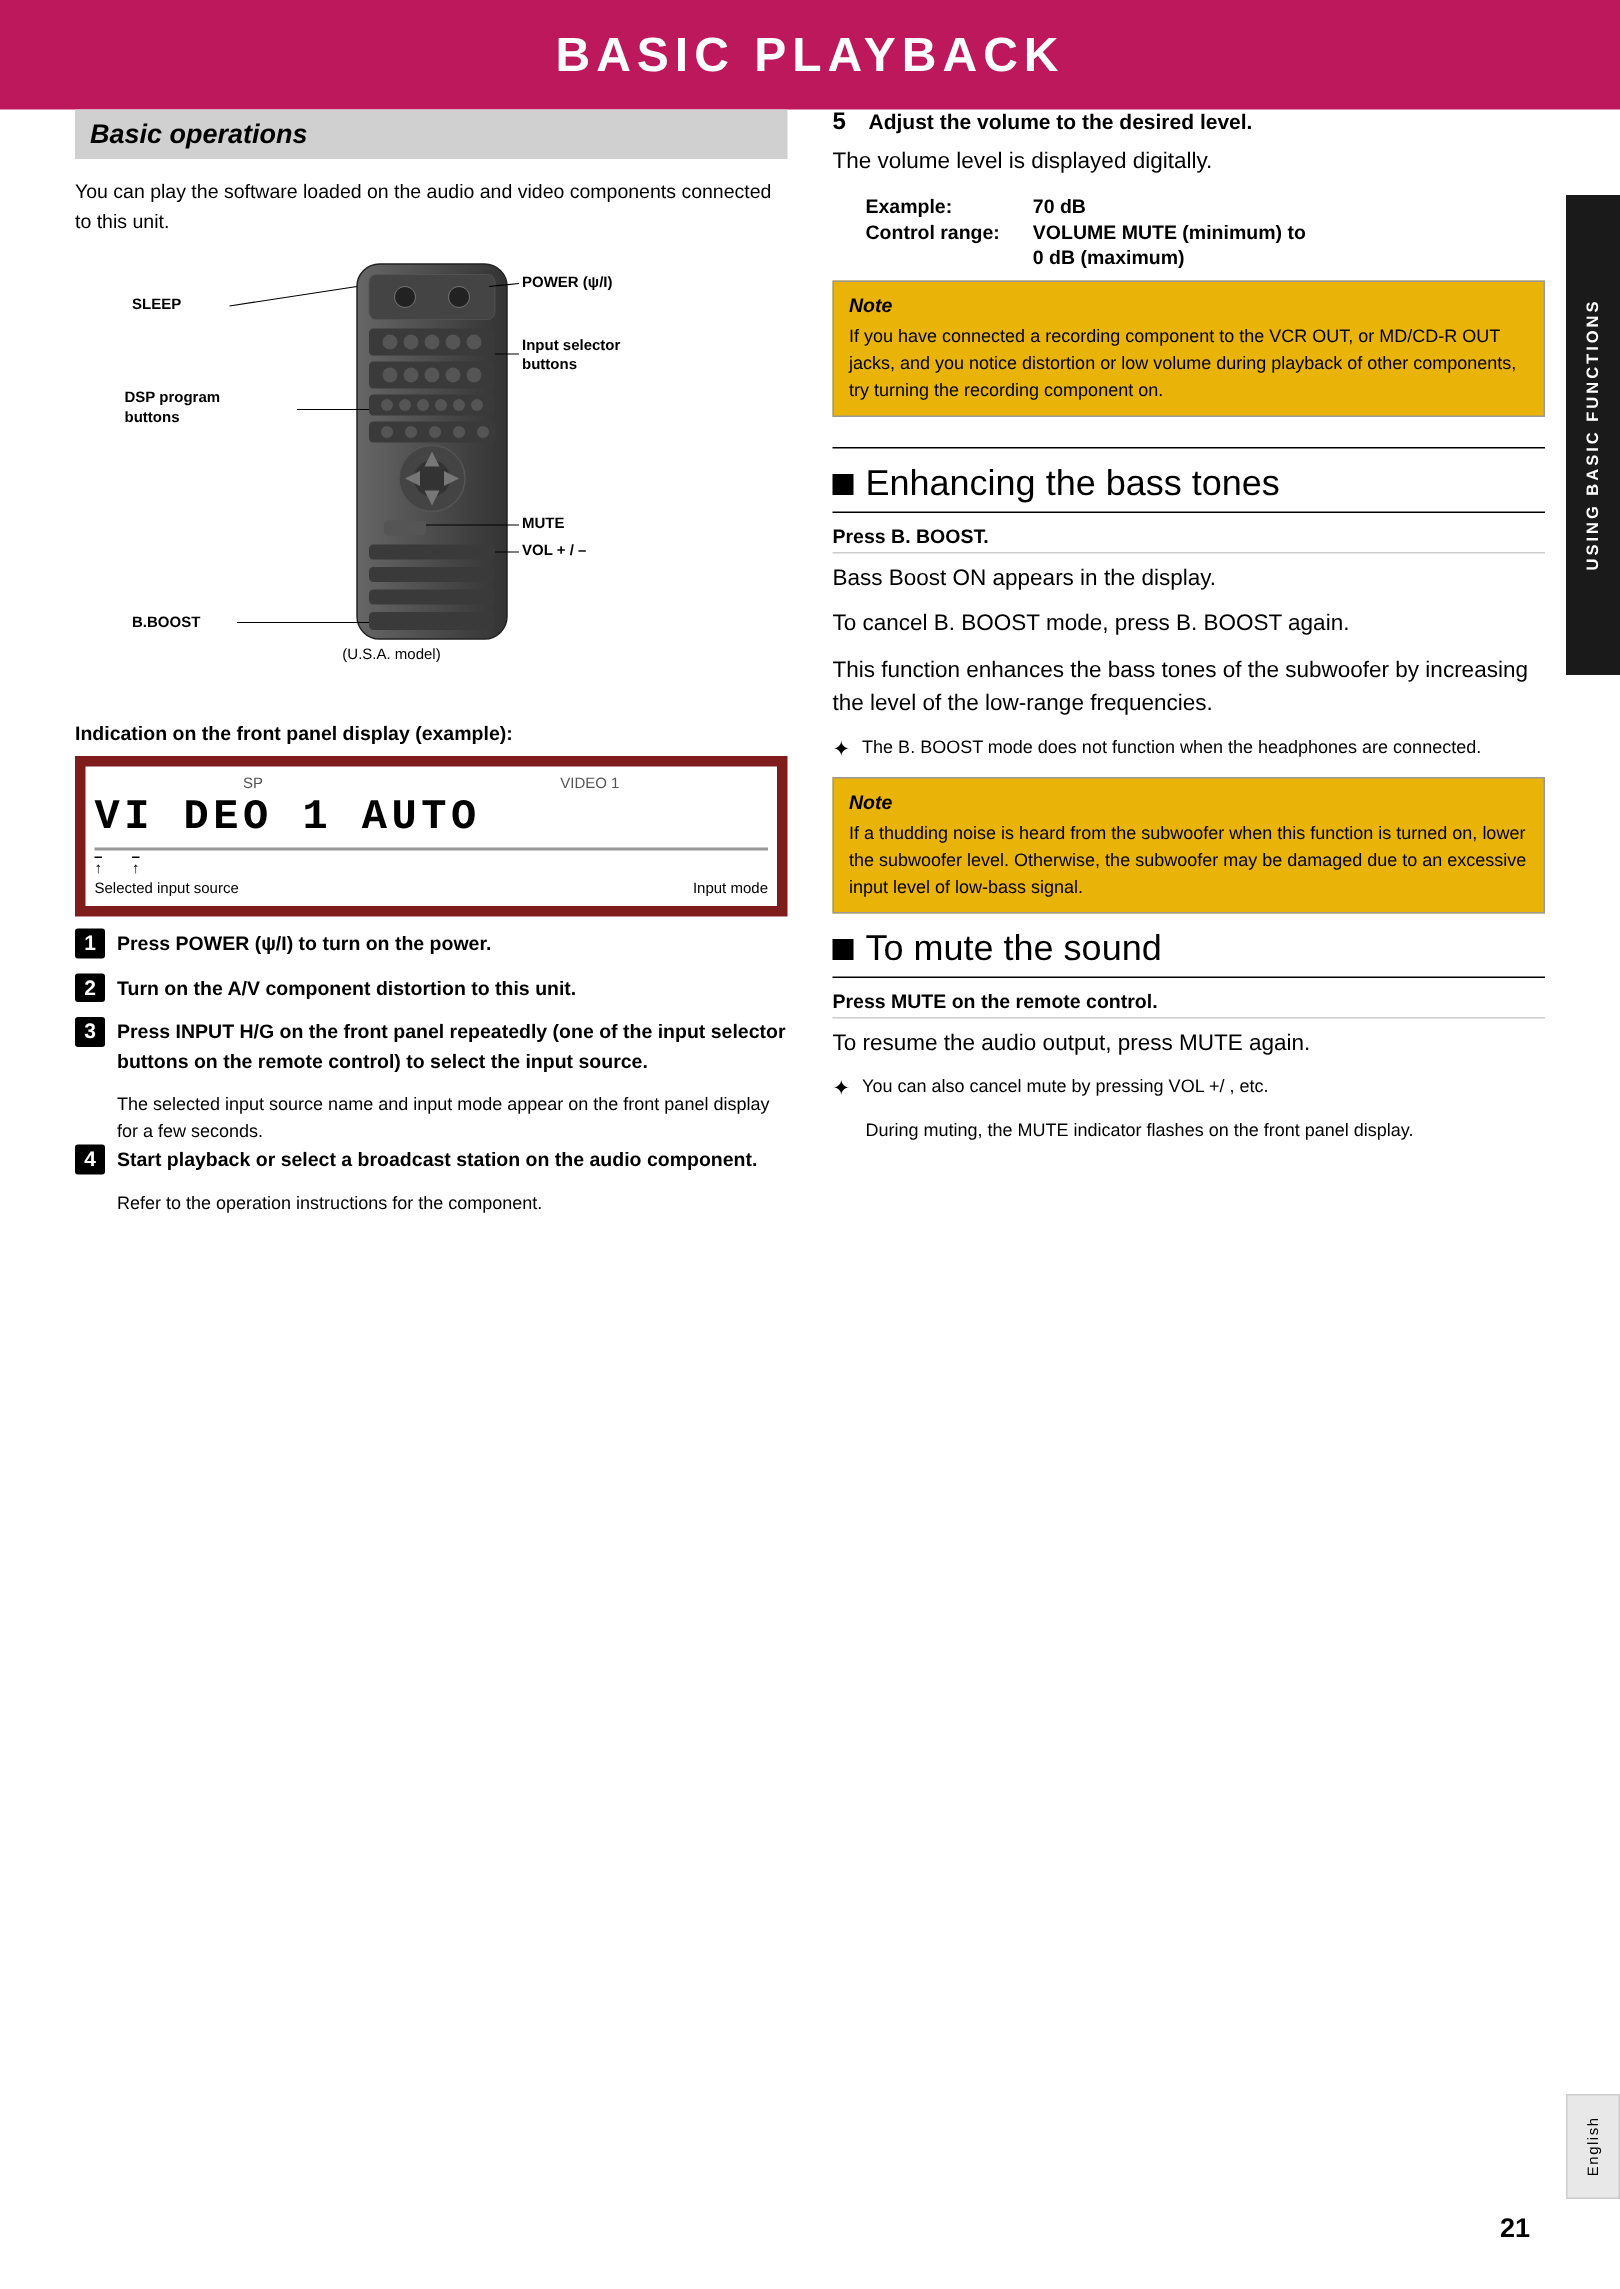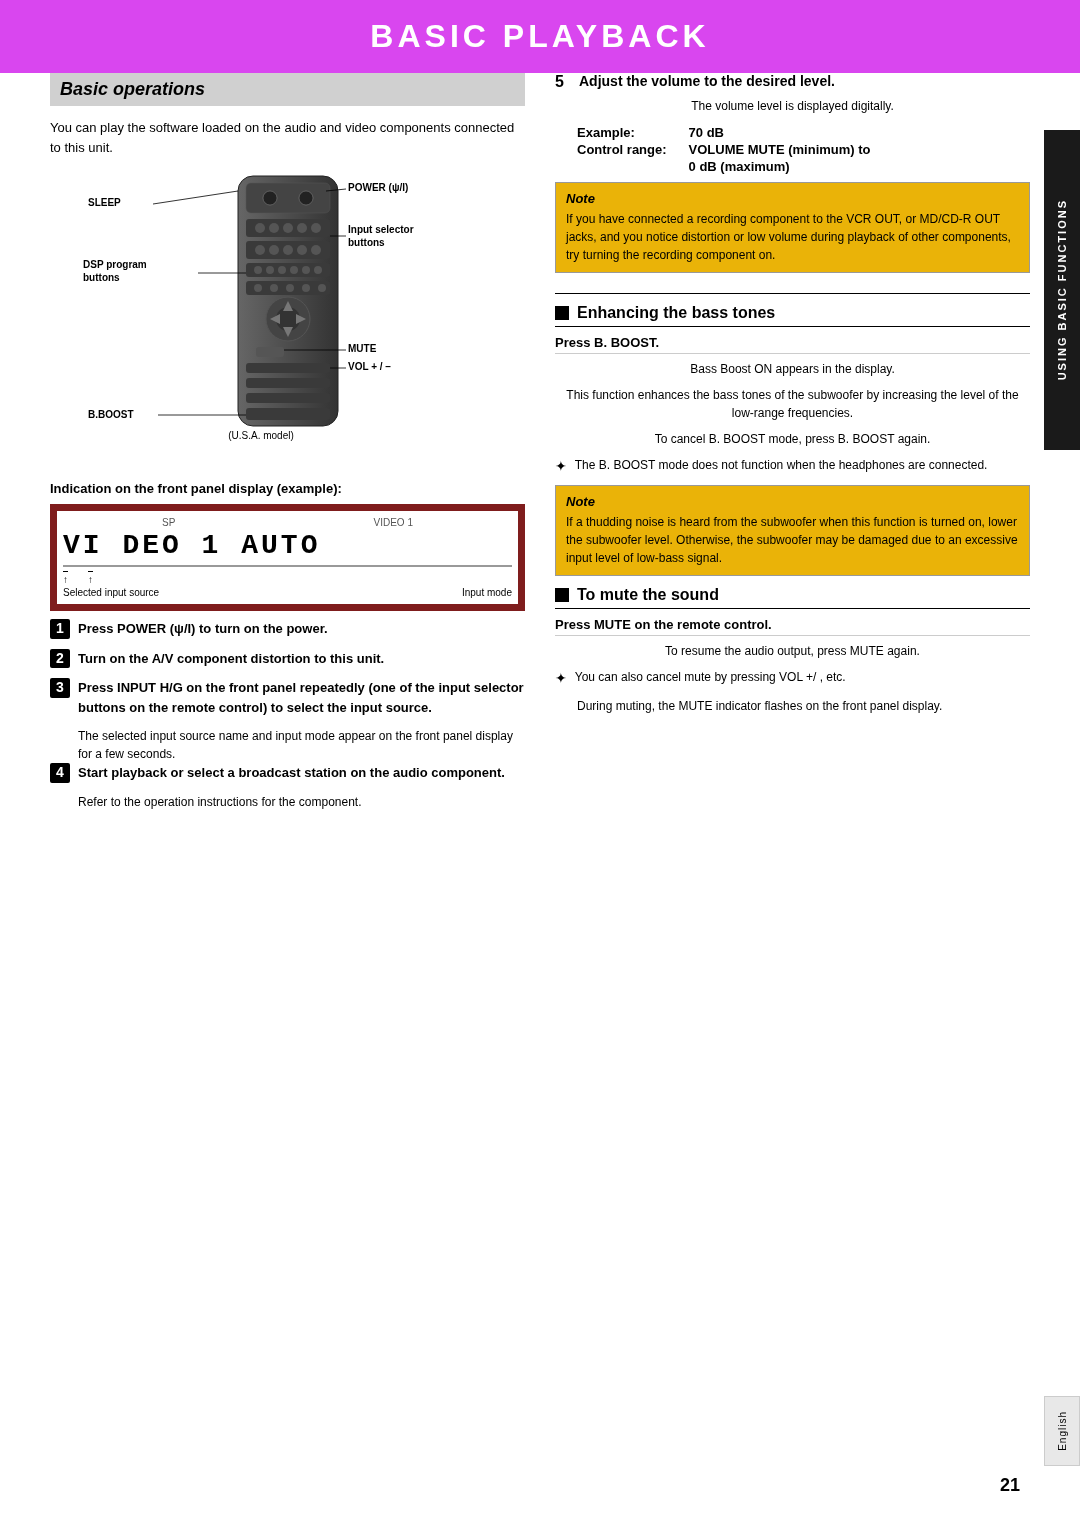--- a/index.html
+++ b/index.html
@@ -8,21 +8,21 @@
       font-size: 13px;
       background: #fff;
       color: #000;
       width: 1080px;
       min-height: 1526px;
       position: relative;
     }
 
     
     .page-header {
-      background: #d946ef;
+      background: #be185d;
       color: #fff;
       text-align: center;
       padding: 18px 0;
       font-size: 32px;
       font-weight: bold;
       letter-spacing: 4px;
       margin-bottom: 0;
     }
 
     
@@ -181,22 +181,22 @@
       margin-bottom: 8px;
       padding-bottom: 4px;
     }
     .black-square {
       width: 14px;
       height: 14px;
       background: #000;
       flex-shrink: 0;
     }
     .section-title-bullet-text {
-      font-size: 16px;
-      font-weight: bold;
+      font-size: 24px;
+      font-weight: normal;
     }
 
     
     .note-box {
       border: 1px solid #999;
       padding: 8px 10px;
       margin-bottom: 10px;
       background: #eab308;
     }
     .note-title {
@@ -213,24 +213,23 @@
     
     .press-heading {
       font-size: 13px;
       font-weight: bold;
       border-bottom: 1px solid #ccc;
       margin-bottom: 6px;
       padding-bottom: 3px;
     }
 
     .body-text {
-      font-size: 12px;
+      font-size: 15px;
       line-height: 1.5;
       margin-bottom: 8px;
-      text-align: center;
     }
 
     
     .tip-symbol {
       font-size: 14px;
       margin-right: 4px;
     }
     .tip-row {
       display: flex;
       align-items: flex-start;
@@ -480,22 +479,22 @@
 
     <div>
       <div class="section-title-bullet">
         <div class="black-square"></div>
         <span class="section-title-bullet-text">Enhancing the bass tones</span>
       </div>
 
       <div class="press-heading">Press B. BOOST.</div>
 
       <p class="body-text">Bass Boost ON  appears in the display.</p>
+      <p class="body-text">To cancel B. BOOST mode, press B. BOOST again.</p>
       <p class="body-text">This function enhances the bass tones of the subwoofer by increasing the level of the low-range frequencies.</p>
-      <p class="body-text">To cancel B. BOOST mode, press B. BOOST again.</p>
 
       <div class="tip-row">
         <span class="tip-symbol">✦</span>
         <span>The B. BOOST mode does not function when the headphones are connected.</span>
       </div>
 
       <div class="note-box">
         <div class="note-title">Note</div>
         <p class="note-text">If a thudding noise is heard from the subwoofer when this function is turned on, lower the subwoofer level. Otherwise, the subwoofer may be damaged due to an excessive input level of low-bass signal.</p>
       </div>

